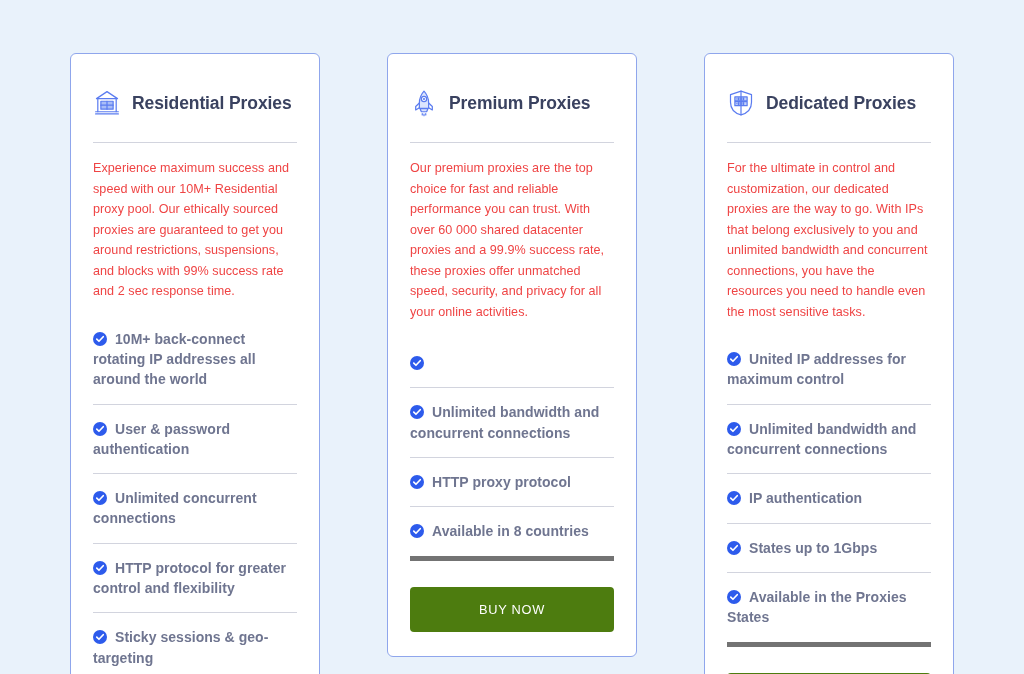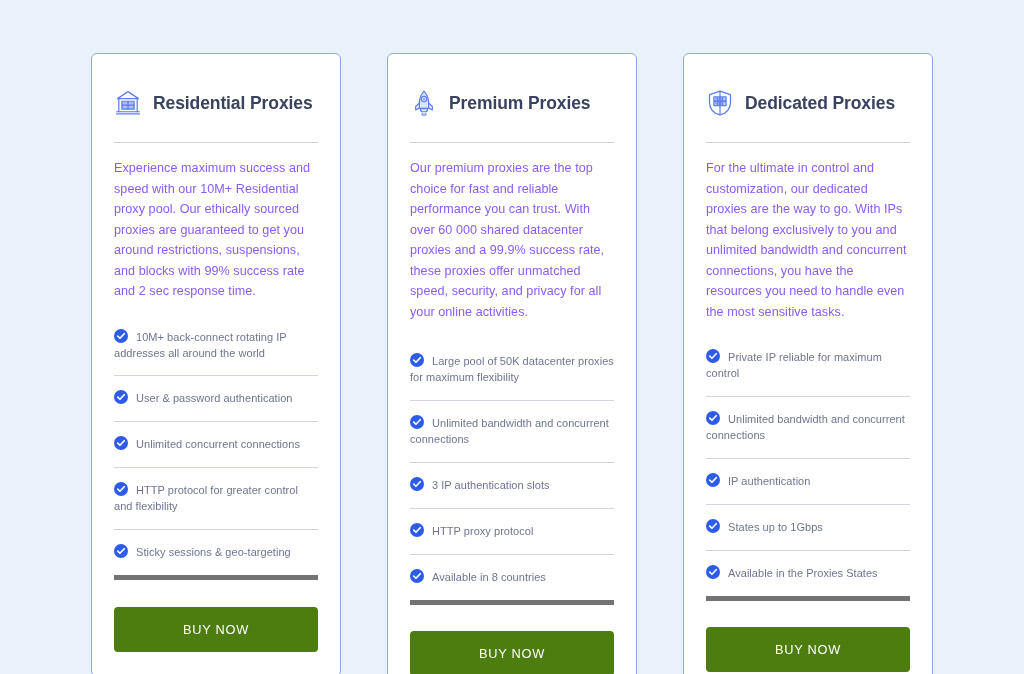--- a/index.html
+++ b/index.html
@@ -14,21 +14,21 @@
     font-family: "Liberation Sans", sans-serif;
     -webkit-font-smoothing: antialiased;
   }
 
   .pricing-section {
     width: 1024px;
     height: 674px;
     display: flex;
     align-items: flex-start;
     justify-content: center;
-    gap: 46px;
+    gap: 67px;
     padding: 53px 0 0 0;
   }
 
   .card {
     width: 250px;
     background: #ffffff;
     border: 1.5px solid #8fa6ec;
     border-radius: 6px;
     padding: 24px 22px 24px 22px;
     display: flex;
@@ -61,38 +61,39 @@
 
   .divider {
     height: 1px;
     background: #d2d4de;
     margin: 20px 0 0 0;
   }
 
   .card-desc {
     font-size: 12.6px;
     line-height: 1.63;
-    color: #8b5cf6;
+    color: #ef4444;
     margin-top: 15px;
     letter-spacing: 0.05px;
   }
 
   .features {
     list-style: none;
     margin-top: 14px;
   }
 
   .feature {
     position: relative;
-    font-size: 11px;
+    font-size: 14px;
     line-height: 1.45;
     color: #6f7590;
     padding: 14px 0 14px 0;
     border-bottom: 1px solid #d2d4de;
     letter-spacing: 0.04px;
+    font-weight: bold;
   }
 
   .feature:last-child {
     border-bottom: 5px solid #737373;
   }
 
   .check-icon {
     width: 14px;
     height: 14px;
     display: inline-block;
@@ -214,37 +215,29 @@
 
     <p class="card-desc">Our premium proxies are the top choice for fast and reliable performance you can trust. With over 60 000 shared datacenter proxies and a 99.9% success rate, these proxies offer unmatched speed, security, and privacy for all your online activities.</p>
 
     <ul class="features">
       <li class="feature">
         <span class="check-icon">
           <svg viewBox="0 0 16 16" width="14" height="14">
             <circle cx="8" cy="8" r="8" fill="#2d5bec"></circle>
             <path d="M4.3 8.2 L6.8 10.6 L11.7 5.4" fill="none" stroke="#ffffff" stroke-width="1.9" stroke-linecap="round" stroke-linejoin="round"></path>
           </svg>
-        </span><span>Large pool of 50K datacenter proxies for maximum flexibility</span>
+        </span>
       </li>
       <li class="feature">
         <span class="check-icon">
           <svg viewBox="0 0 16 16" width="14" height="14">
             <circle cx="8" cy="8" r="8" fill="#2d5bec"></circle>
             <path d="M4.3 8.2 L6.8 10.6 L11.7 5.4" fill="none" stroke="#ffffff" stroke-width="1.9" stroke-linecap="round" stroke-linejoin="round"></path>
           </svg>
         </span><span>Unlimited bandwidth and concurrent connections</span>
-      </li>
-      <li class="feature">
-        <span class="check-icon">
-          <svg viewBox="0 0 16 16" width="14" height="14">
-            <circle cx="8" cy="8" r="8" fill="#2d5bec"></circle>
-            <path d="M4.3 8.2 L6.8 10.6 L11.7 5.4" fill="none" stroke="#ffffff" stroke-width="1.9" stroke-linecap="round" stroke-linejoin="round"></path>
-          </svg>
-        </span><span>3 IP authentication slots</span>
       </li>
       <li class="feature">
         <span class="check-icon">
           <svg viewBox="0 0 16 16" width="14" height="14">
             <circle cx="8" cy="8" r="8" fill="#2d5bec"></circle>
             <path d="M4.3 8.2 L6.8 10.6 L11.7 5.4" fill="none" stroke="#ffffff" stroke-width="1.9" stroke-linecap="round" stroke-linejoin="round"></path>
           </svg>
         </span><span>HTTP proxy protocol</span>
       </li>
       <li class="feature">
@@ -280,21 +273,21 @@
 
     <p class="card-desc">For the ultimate in control and customization, our dedicated proxies are the way to go. With IPs that belong exclusively to you and unlimited bandwidth and concurrent connections, you have the resources you need to handle even the most sensitive tasks.</p>
 
     <ul class="features">
       <li class="feature">
         <span class="check-icon">
           <svg viewBox="0 0 16 16" width="14" height="14">
             <circle cx="8" cy="8" r="8" fill="#2d5bec"></circle>
             <path d="M4.3 8.2 L6.8 10.6 L11.7 5.4" fill="none" stroke="#ffffff" stroke-width="1.9" stroke-linecap="round" stroke-linejoin="round"></path>
           </svg>
-        </span><span>Private IP reliable for maximum control</span>
+        </span><span>United IP addresses for maximum control</span>
       </li>
       <li class="feature">
         <span class="check-icon">
           <svg viewBox="0 0 16 16" width="14" height="14">
             <circle cx="8" cy="8" r="8" fill="#2d5bec"></circle>
             <path d="M4.3 8.2 L6.8 10.6 L11.7 5.4" fill="none" stroke="#ffffff" stroke-width="1.9" stroke-linecap="round" stroke-linejoin="round"></path>
           </svg>
         </span><span>Unlimited bandwidth and concurrent connections</span>
       </li>
       <li class="feature">

